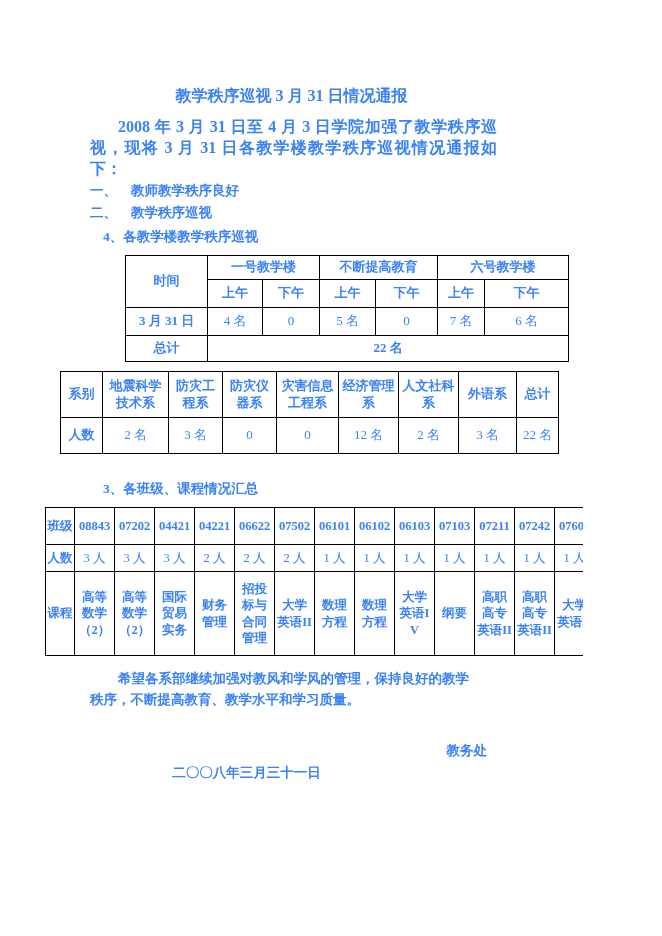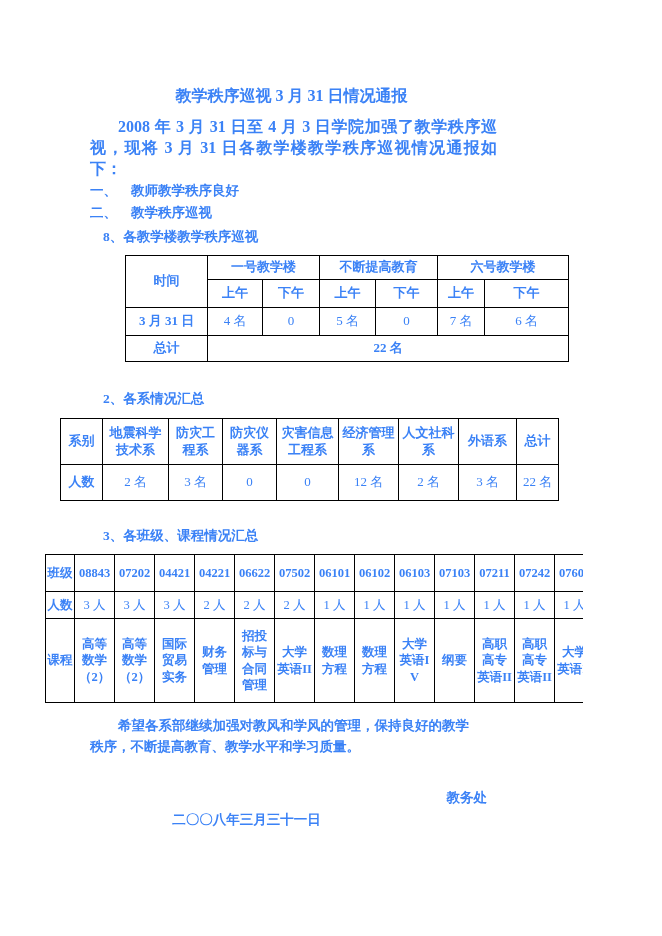--- a/index.html
+++ b/index.html
@@ -51,21 +51,21 @@
 <div class="page">
 
   <p class="title">教学秩序巡视 3 月 31 日情况通报</p>
 
   <p class="intro">2008 年 3 月 31 日至 4 月 3 日学院加强了教学秩序巡视，现将 3 月 31 日各教学楼教学秩序巡视情况通报如下：</p>
 
   <p class="item"><span class="marker">一、</span><span>教师教学秩序良好</span></p>
 
   <p class="item"><span class="marker">二、</span><span>教学秩序巡视</span></p>
 
-  <p class="caption caption-1">8、各教学楼教学秩序巡视</p>
+  <p class="caption caption-1">4、各教学楼教学秩序巡视</p>
 
   <table class="t1">
     <colgroup>
       <col style="width:82px">
         <col style="width:55px">
         <col style="width:57px">
         <col style="width:56px">
         <col style="width:62px">
         <col style="width:47px">
         <col style="width:84px">
@@ -94,21 +94,20 @@
         <td class="val">7 名</td>
         <td class="val">6 名</td>
       </tr>
       <tr class="r4">
         <td>总计</td>
         <td colspan="6">22 名</td>
       </tr>
     </tbody>
   </table>
 
-  <p class="caption caption-2">2、各系情况汇总</p>
 
   <table class="t2">
     <colgroup>
       <col style="width:42px">
         <col style="width:66px">
         <col style="width:54px">
         <col style="width:54px">
         <col style="width:62px">
         <col style="width:60px">
         <col style="width:60px">

